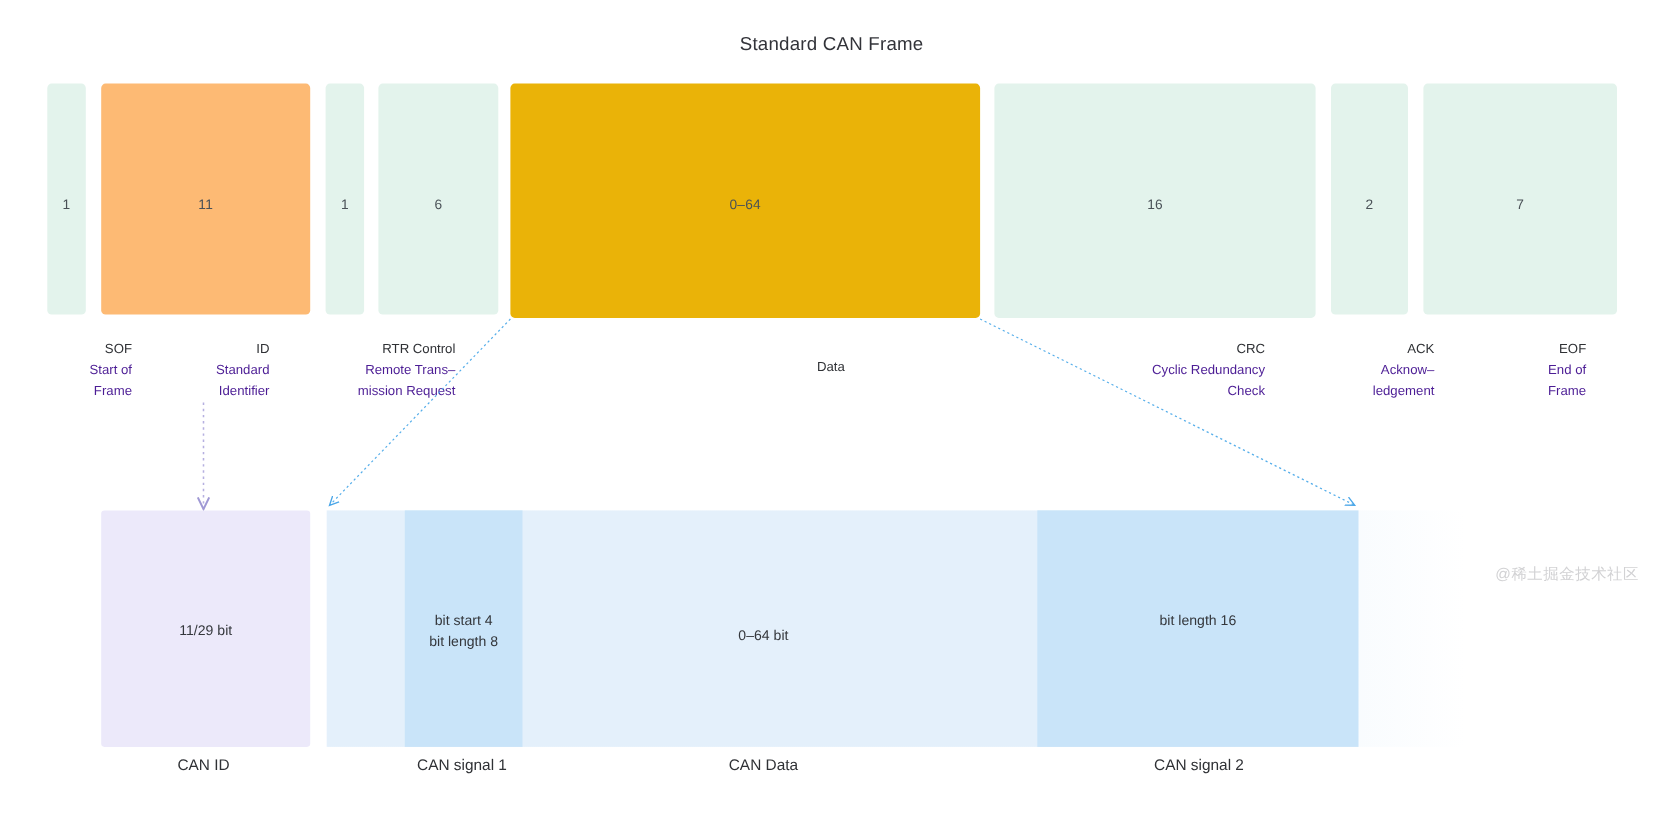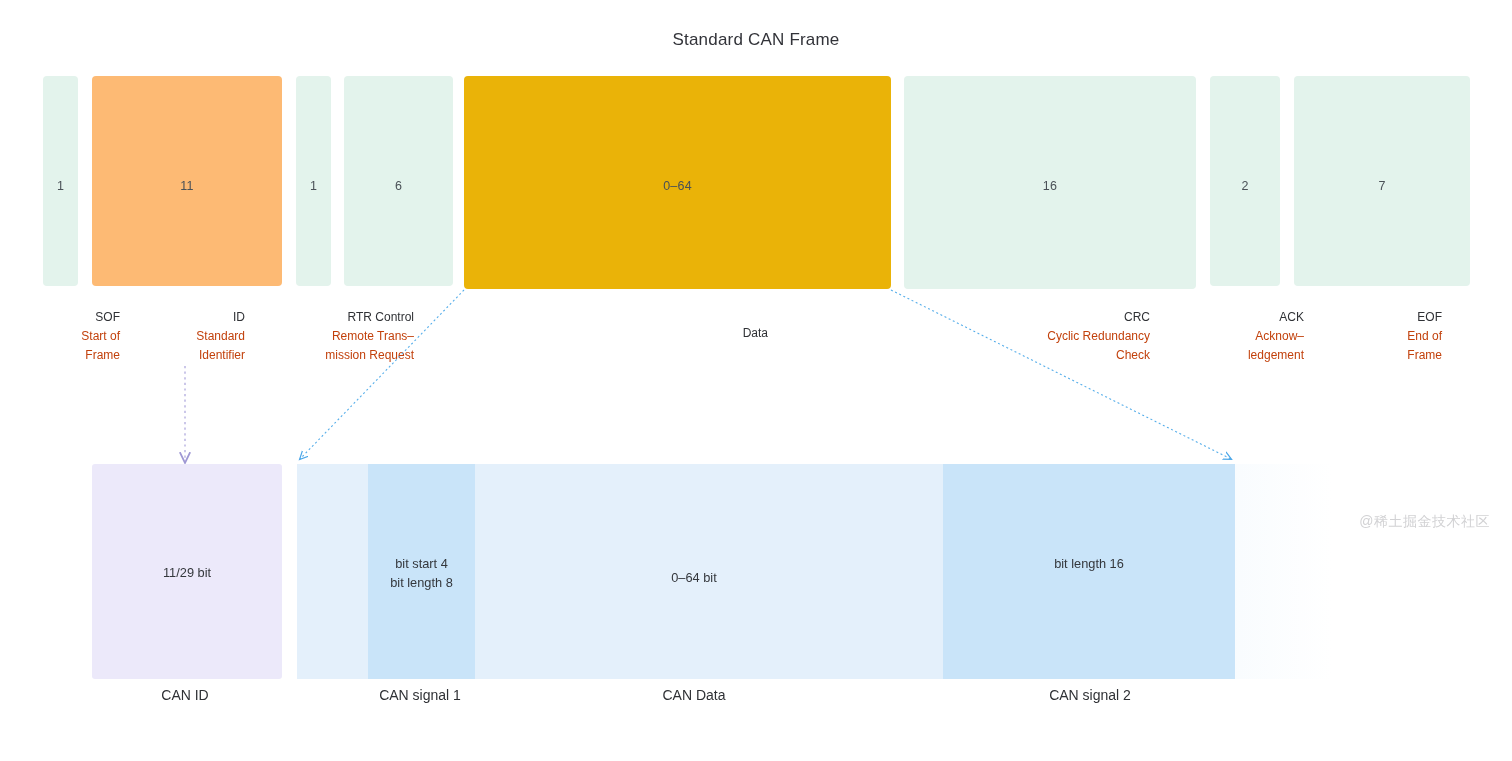--- a/index.html
+++ b/index.html
@@ -51,21 +51,21 @@
 
   
   .cap {
     position: absolute;
     text-align: right;
     font-size: 12px;
     line-height: 19px;
     color: #3c3f45;
   }
   .cap .name { color: #2f3135; }
-  .cap .desc { color: #c2410c; }
+  .cap .desc { color: #4c1d95; }
 
   
   .bbar {
     position: absolute;
     top: 464px;
     height: 215px;
     border-radius: 3px;
   }
   .bbar.purple { background: #ece9fa; }
   .bbar-data {

